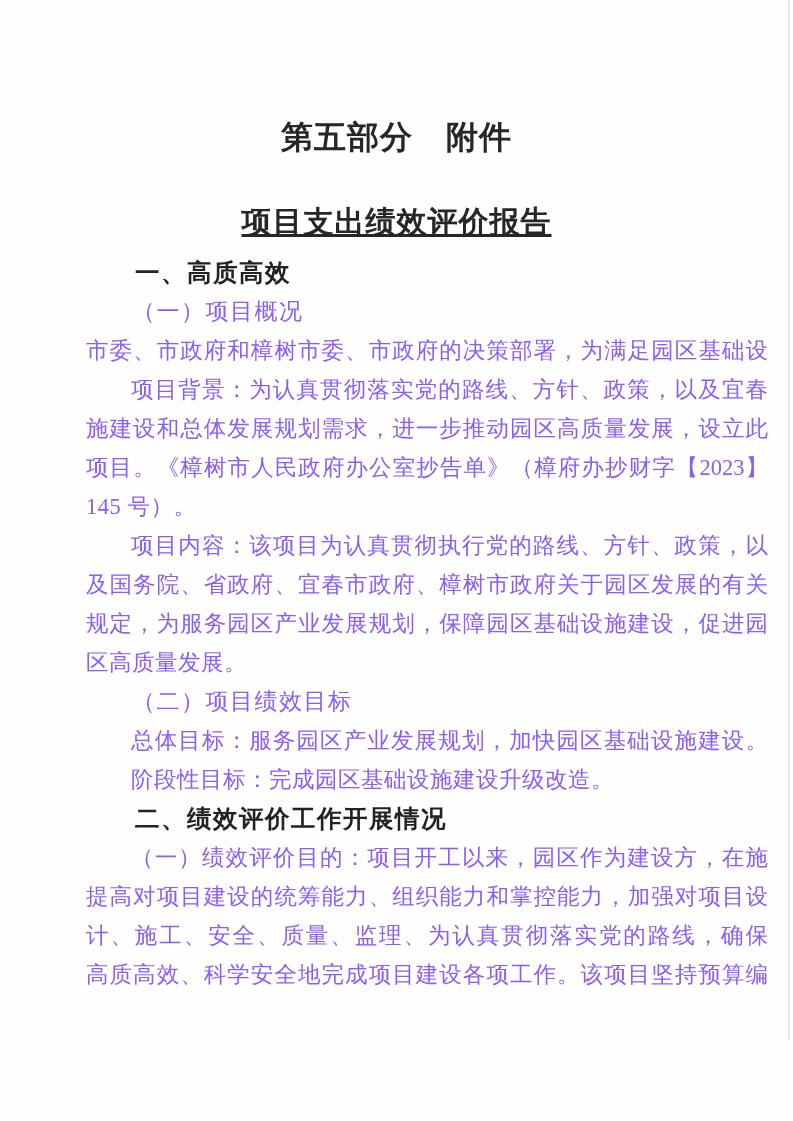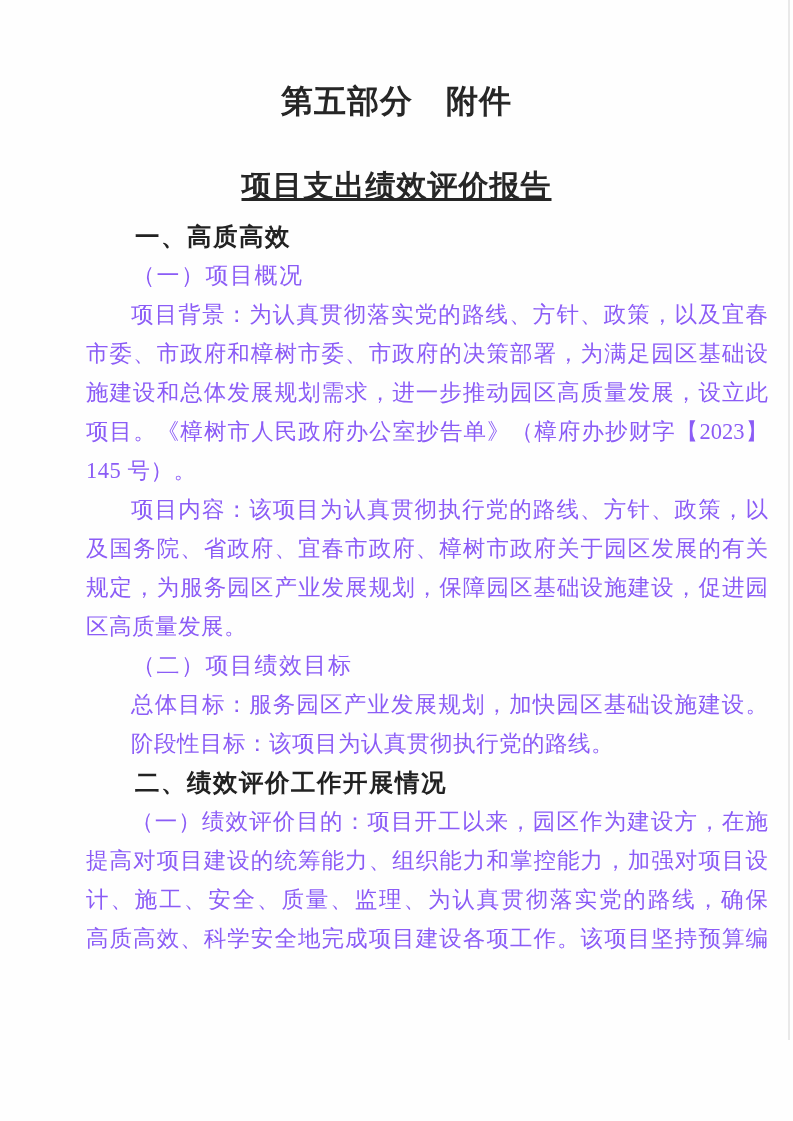--- a/index.html
+++ b/index.html
@@ -20,21 +20,21 @@
   .scan-edge {
     position: absolute;
     top: 0;
     right: 3px;
     width: 2px;
     height: 1040px;
     background: #e9e9e9;
   }
   .part-title {
     margin: 0;
-    padding-top: 80px;
+    padding-top: 116px;
     height: 42px;
     line-height: 42px;
     text-align: center;
     font-size: 32px;
     font-weight: 700;
     color: #262626;
     letter-spacing: 1px;
     font-family: "Liberation Serif", "DejaVu Serif", serif;
   }
   .report-title {
@@ -85,32 +85,32 @@
 </style>
 </head>
 <body>
 
 <div class="page">
   <h1 class="part-title">第五部分　附件</h1>
   <h2 class="report-title">项目支出绩效评价报告</h2>
   <div class="content" id="content">
       <div class="line section-heading indent">一、高质高效</div>
       <div class="line sub-heading indent">（一）项目概况</div>
+      <div class="line body justify">市委、市政府和樟树市委、市政府的决策部署，为满足园区基础设</div>
       <div class="line body indent justify">项目背景：为认真贯彻落实党的路线、方针、政策，以及宜春</div>
-      <div class="line body justify">市委、市政府和樟树市委、市政府的决策部署，为满足园区基础设</div>
       <div class="line body justify">施建设和总体发展规划需求，进一步推动园区高质量发展，设立此</div>
       <div class="line body justify">项目。《樟树市人民政府办公室抄告单》（樟府办抄财字【2023】</div>
       <div class="line body">145 号）。</div>
       <div class="line body indent justify">项目内容：该项目为认真贯彻执行党的路线、方针、政策，以</div>
       <div class="line body justify">及国务院、省政府、宜春市政府、樟树市政府关于园区发展的有关</div>
       <div class="line body justify">规定，为服务园区产业发展规划，保障园区基础设施建设，促进园</div>
       <div class="line body">区高质量发展。</div>
       <div class="line sub-heading indent">（二）项目绩效目标</div>
       <div class="line body indent justify">总体目标：服务园区产业发展规划，加快园区基础设施建设。</div>
-      <div class="line body indent">阶段性目标：该项目为认真贯彻执行党的路线。</div>
+      <div class="line body indent">阶段性目标：完成园区基础设施建设升级改造。</div>
       <div class="line section-heading indent">二、绩效评价工作开展情况</div>
       <div class="line body indent justify">（一）绩效评价目的：项目开工以来，园区作为建设方，在施</div>
       <div class="line body justify">提高对项目建设的统筹能力、组织能力和掌控能力，加强对项目设</div>
       <div class="line body justify">计、施工、安全、质量、监理、为认真贯彻落实党的路线，确保</div>
       <div class="line body justify">高质高效、科学安全地完成项目建设各项工作。该项目坚持预算编</div>
     </div>
   <div class="scan-edge"></div>
 </div>
 
 </body></html>

